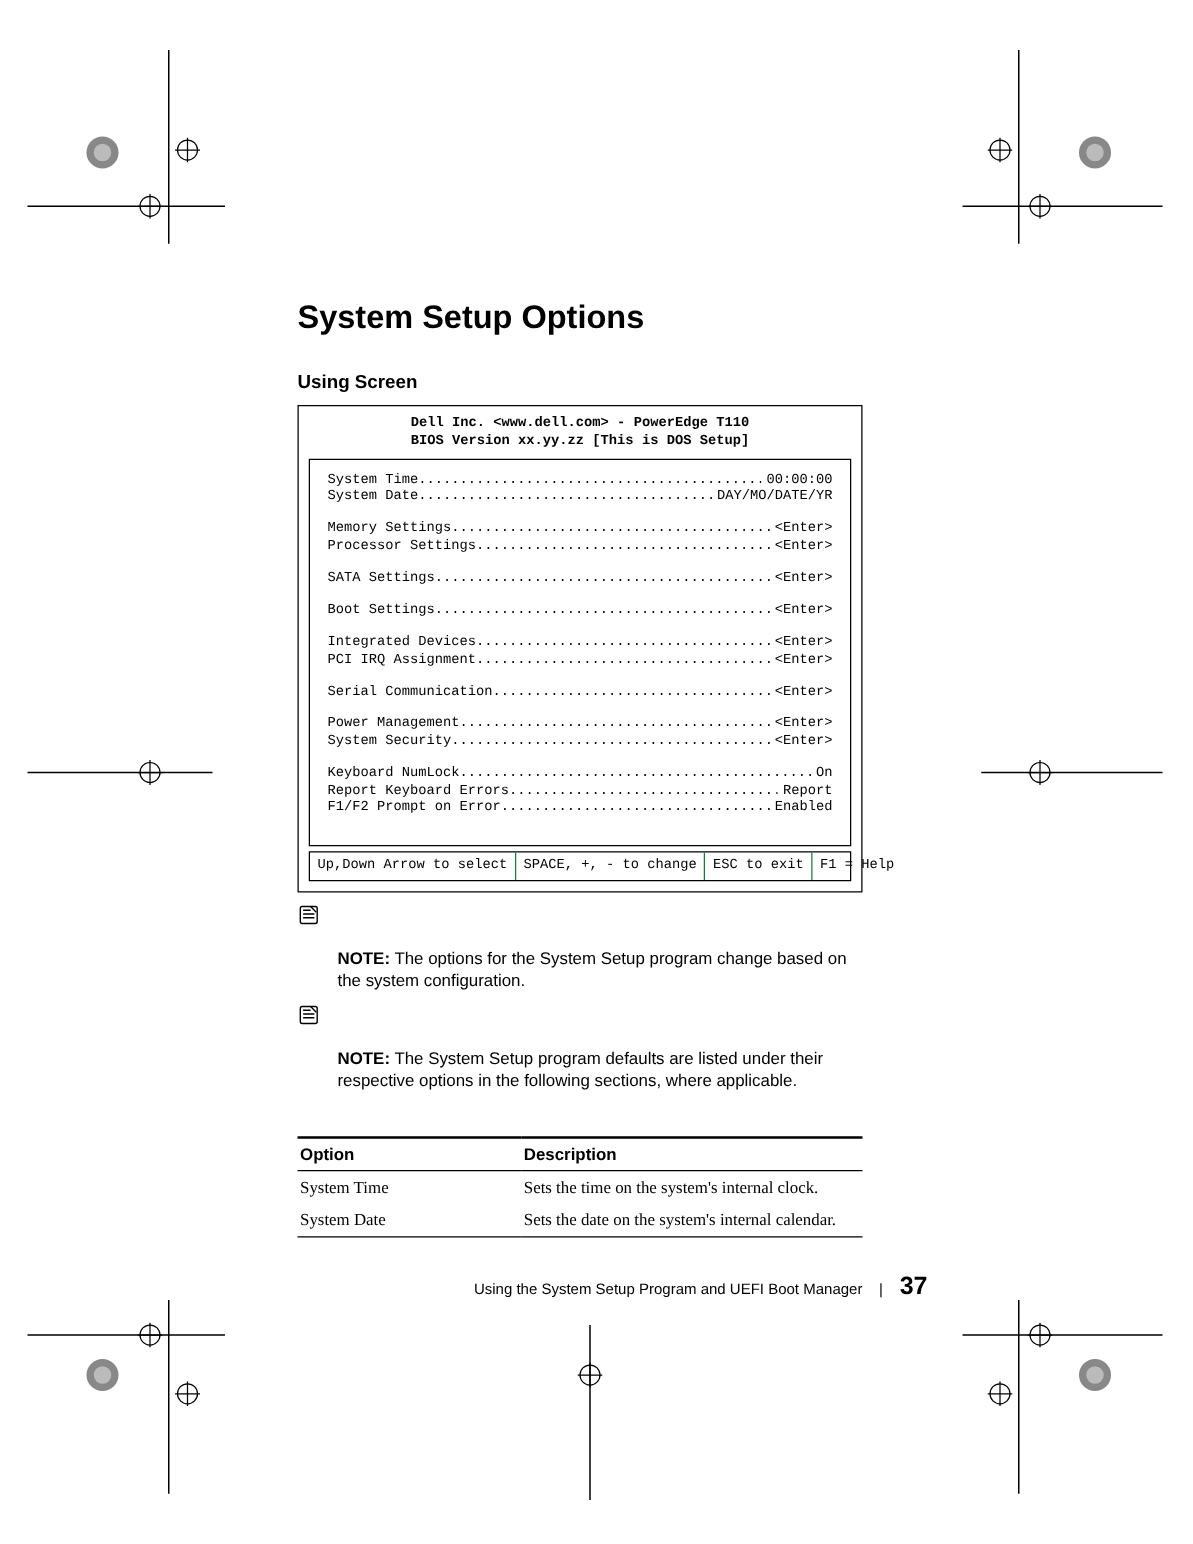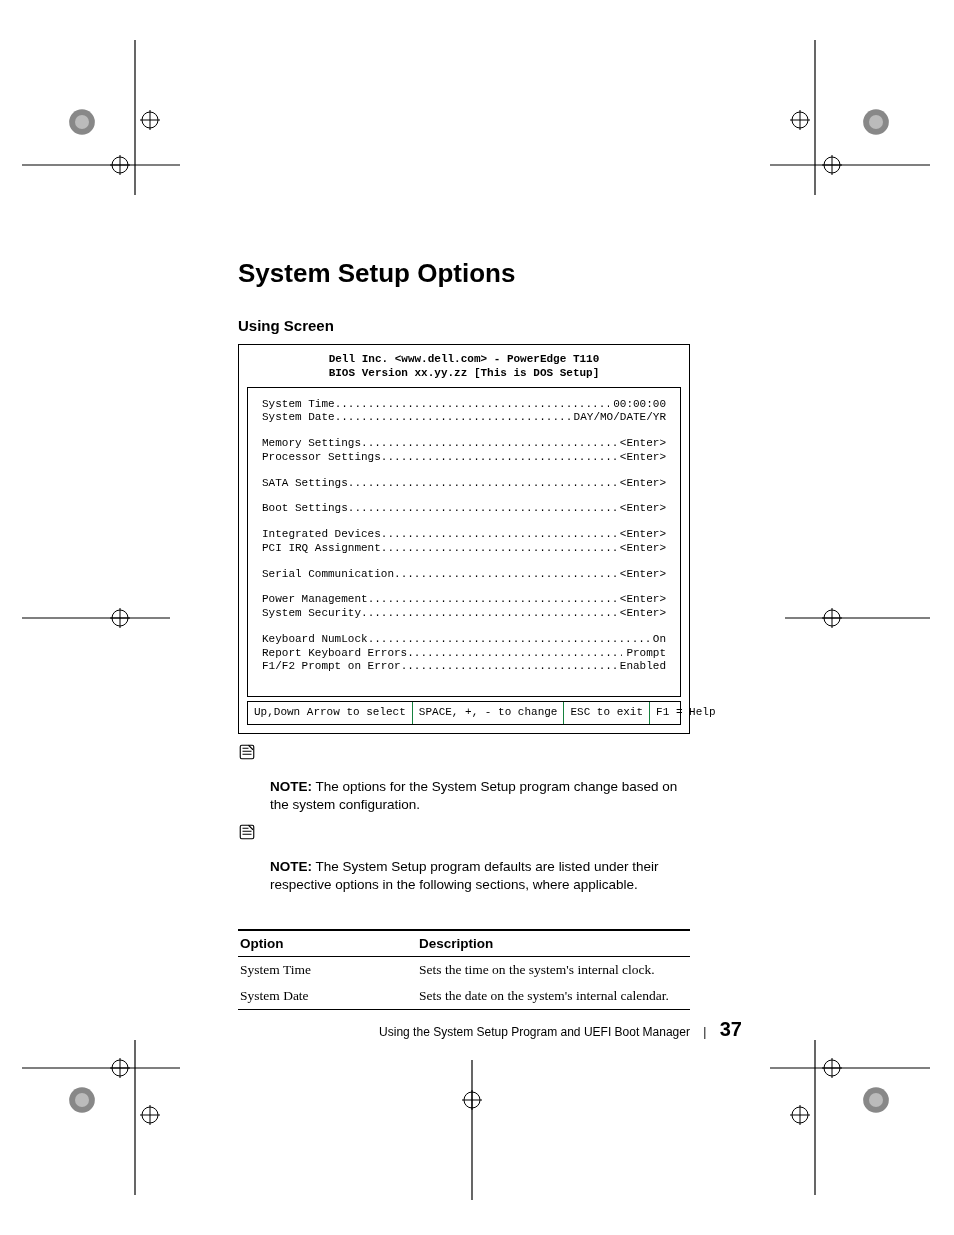--- a/index.html
+++ b/index.html
@@ -9,21 +9,21 @@
     font-family: Arial, Helvetica, sans-serif;
     width: 954px;
     height: 1235px;
     position: relative;
     font-size: 13px;
     color: #000;
   }
   .page {
     position: absolute;
     left: 238px;
-    top: 258px;
+    top: 238px;
     width: 452px;
   }
   h1 {
     font-family: Arial, Helvetica, sans-serif;
     font-weight: bold;
     font-size: 26px;
     margin: 0 0 28px 0;
   }
   h2 {
     font-family: Arial, Helvetica, sans-serif;
@@ -350,21 +350,21 @@
         </div>
         <div class="bios-group">
           <div class="bios-row">
             <span class="bios-label">Keyboard NumLock</span>
             <span class="bios-dots"></span>
             <span class="bios-val">On</span>
           </div>
           <div class="bios-row">
             <span class="bios-label">Report Keyboard Errors</span>
             <span class="bios-dots"></span>
-            <span class="bios-val">Prompt</span>
+            <span class="bios-val">Report</span>
           </div>
           <div class="bios-row">
             <span class="bios-label">F1/F2 Prompt on Error</span>
             <span class="bios-dots"></span>
             <span class="bios-val">Enabled</span>
           </div>
         </div>
       </div>
     <div class="bios-footer" id="bios-footer">
         <div>Up,Down Arrow to select</div>

